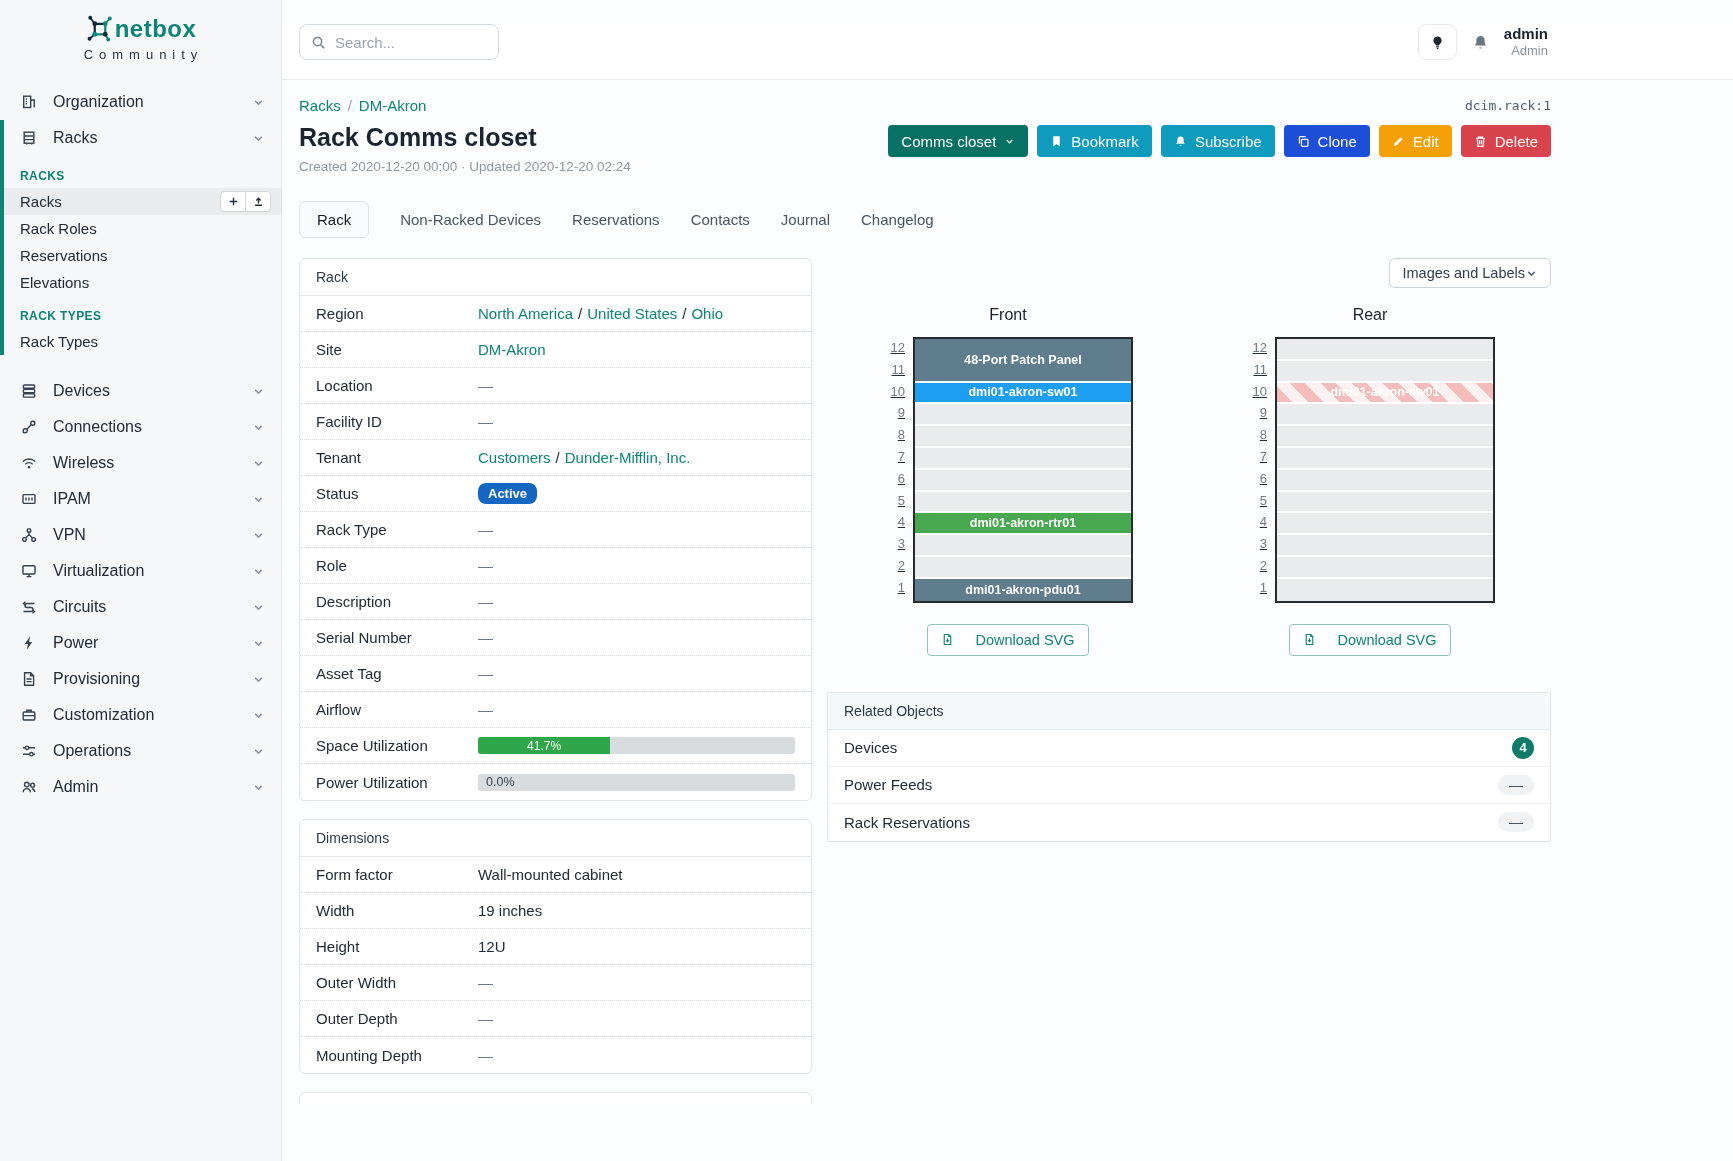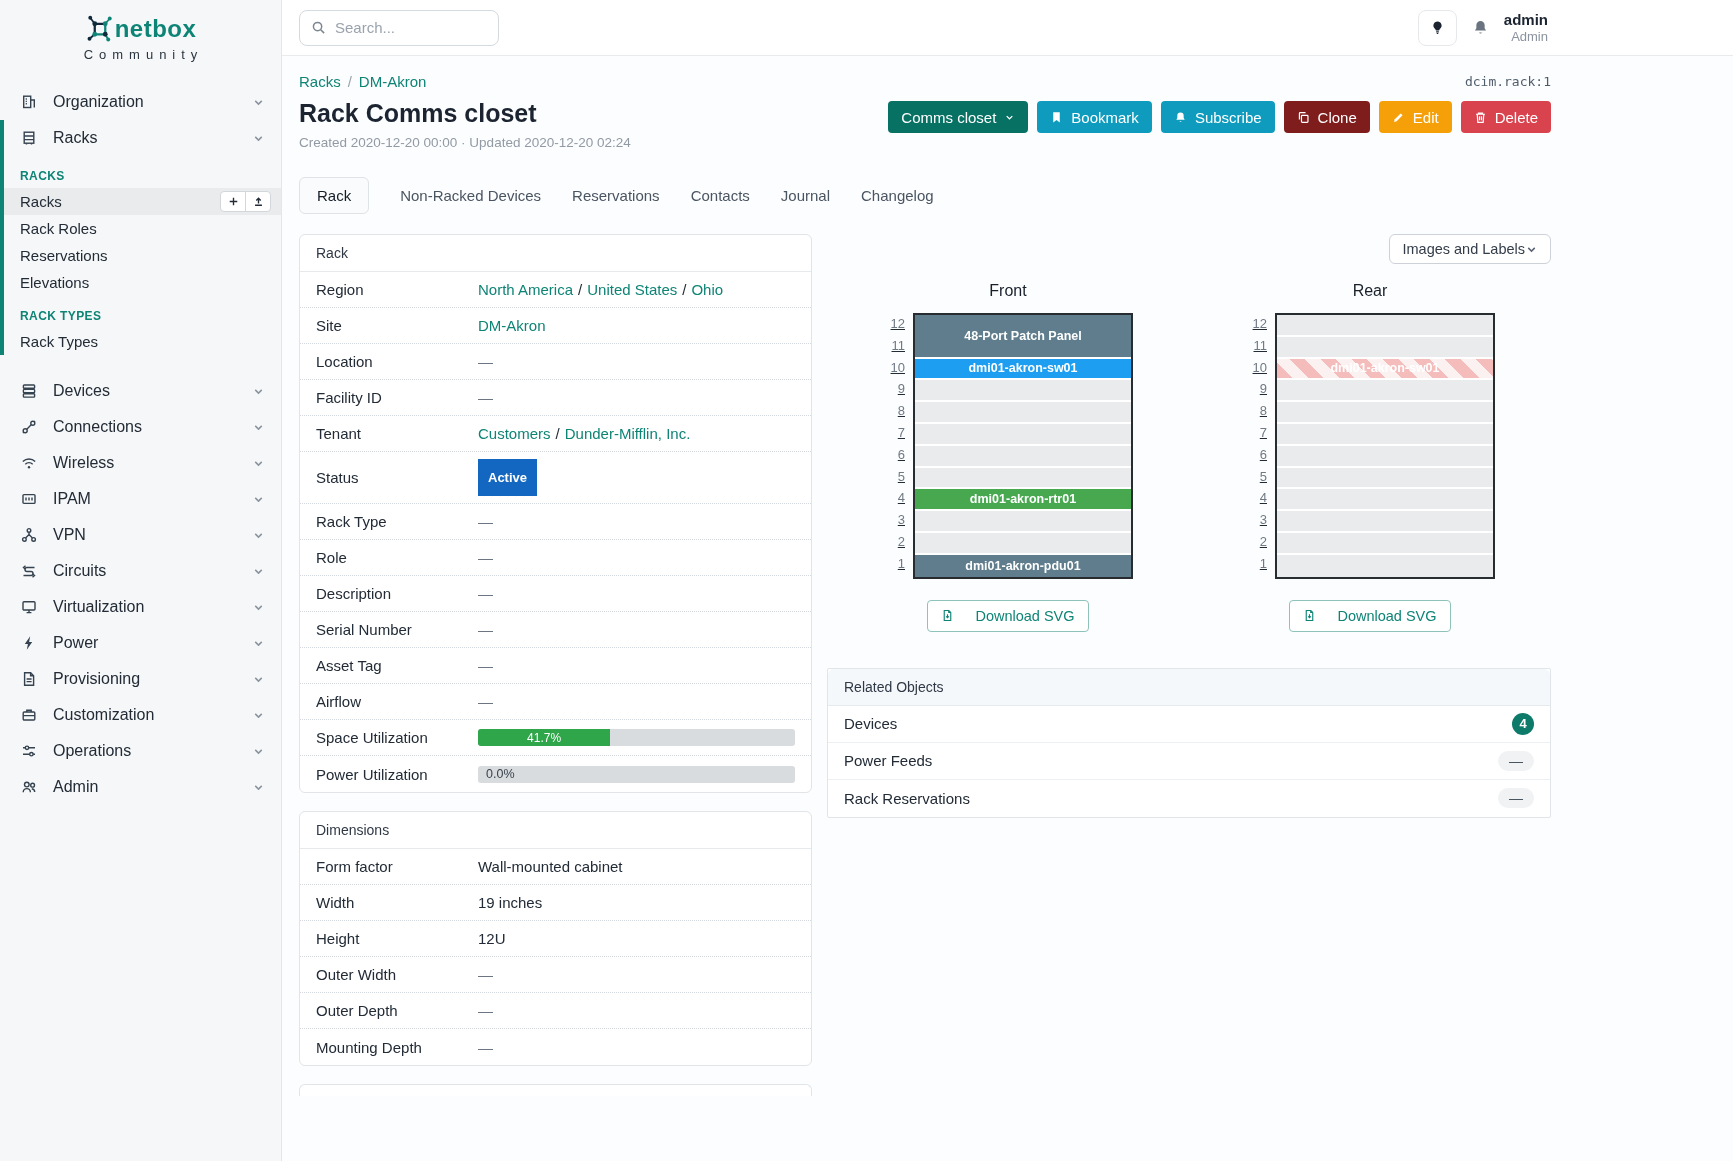--- a/index.html
+++ b/index.html
@@ -23,21 +23,21 @@
   .subitem { display:flex; align-items:center; height:27px; padding:0 10px 0 16px; font-size:15px; color:#222b36; cursor:pointer; }
   .subitem.active { background:#e9ebed; }
   .btn-group { margin-left:auto; display:flex; }
   .mini-btn { width:26px; height:21px; background:#fff; border:1px solid #d2d7db; display:flex; align-items:center; justify-content:center; color:#222b36; cursor:pointer; }
   .mini-btn:first-child { border-radius:4px 0 0 4px; }
   .mini-btn:last-child { border-radius:0 4px 4px 0; margin-left:-1px; }
   .group-gap { height:18px; }
 
   
   .main { flex:1; display:flex; flex-direction:column; background:#fcfdfe; }
-  .topbar { height:56px; flex:none; background:#fff; border-bottom:1px solid #e8ebee; display:flex; align-items:center; padding:0 185px 0 17px; }
+  .topbar { height:56px; flex:none; background:#fff; border-bottom:1px solid #e8ebee; display:flex; align-items:flex-start; padding:0 185px 0 17px;margin-top:24px; }
   .search-box { width:200px; height:36px; border:1px solid #d5dade; border-radius:8px; background:#fff; display:flex; align-items:center; padding:0 11px; gap:9px; }
   .search-box input { border:none; outline:none; flex:1; font-size:15px; font-family:inherit; color:#222b36; background:transparent; min-width:0; }
   .search-box input::placeholder { color:#9aa3ad; }
   .topbar-right { margin-left:auto; display:flex; align-items:center; gap:15px; }
   .icon-btn { width:39px; height:36px; border:1px solid #e6e9ec; border-radius:8px; background:#fff; display:flex; align-items:center; justify-content:center; cursor:pointer; color:#222b36; }
   .bell-btn { background:none; border:none; color:#3a4754; cursor:pointer; }
   .user-block { text-align:right; line-height:1.2; cursor:pointer; }
   .user-name { font-weight:bold; font-size:15px; color:#1b2430; }
   .user-role { font-size:13px; color:#8a939e; }
 
@@ -47,42 +47,42 @@
   .breadcrumb a { color:#0e8476; text-decoration:none; cursor:pointer; }
   .bc-sep { color:#9aa3ad; margin:0 7px; }
   .object-ref { font-family:"DejaVu Sans Mono", monospace; font-size:13px; color:#4f5d6b; }
   .header-row { display:flex; justify-content:space-between; align-items:flex-start; margin-top:9px; }
   .page-title { font-size:25px; font-weight:bold; color:#1b2430; }
   .page-meta { font-size:13.5px; color:#929aa4; margin-top:7px; }
   .actions { display:flex; gap:9px; margin-top:2px; }
   .btn { height:32px; padding:0 13px; border:none; border-radius:4px; color:#fff; font-size:15px; font-family:inherit; display:inline-flex; align-items:center; gap:8px; cursor:pointer; }
   .btn-view { background:#077163; }
   .btn-info { background:#0f9bbd; }
-  .btn-success { background:#7f1d1d; }
+  .btn-success { background:#1d4ed8; }
   .btn-warning { background:#f5a008; }
   .btn-danger { background:#d9434e; }
 
   .tab-row { margin-top:27px; display:flex; align-items:center; gap:31px; font-size:15px; color:#4a5562; }
   .tab { cursor:pointer; }
   .tab.active { padding:9px 17px; border:1px solid #dfe3e7; border-radius:6px; background:#fafbfc; color:#141c26; }
 
   .columns { display:flex; gap:15px; margin-top:20px; align-items:flex-start; }
   .left-col { width:513px; flex:none; }
   .right-col { width:724px; flex:none; }
 
   .panel { background:#fff; border:1px solid #e1e5e9; border-radius:6px; margin-bottom:18px; }
   .panel-header { padding:10px 16px; font-size:14px; color:#2f3845; border-bottom:1px solid #e6eaed; }
   .prow { display:flex; align-items:center; min-height:36px; padding:7px 16px; border-bottom:1px dotted #d3d9de; }
   .prow:last-child { border-bottom:none; }
   .plabel { width:162px; flex:none; color:#222b36; }
   .pvalue { flex:1; color:#222b36; }
   .pvalue a { color:#0e8476; text-decoration:none; cursor:pointer; }
   .lsep { color:#222b36; margin:0 5px; }
   .dash { color:#6c7683; }
-  .badge-status { display:inline-block; background:#1467c0; color:#fff; font-size:13px; font-weight:bold; padding:11px 10px; border-radius:0; }
+  .badge-status { display:inline-block; background:#1467c0; color:#fff; font-size:13px; font-weight:bold; padding:3px 10px; border-radius:8px; }
   .progress { position:relative; width:100%; height:17px; background:#d8dcdf; border-radius:3px; overflow:hidden; }
   .progress-fill { height:100%; background:#30a64a; display:flex; align-items:center; justify-content:center; color:#fff; font-size:12px; }
   .progress-text-dark { position:absolute; left:8px; top:50%; transform:translateY(-50%); font-size:12.5px; color:#39424d; }
 
   .selector-row { display:flex; justify-content:flex-end; margin-bottom:18px; }
   .select-box { background:#fff; border:1px solid #ccd2d8; border-radius:6px; padding:6px 12px; font-size:14.5px; color:#333c49; display:flex; align-items:center; gap:0; cursor:pointer; }
 
   .racks-row { display:flex; }
   .rack-half { width:362px; display:flex; flex-direction:column; align-items:center; }
   .rack-title { font-size:16px; color:#18202b; margin-bottom:13px; }
@@ -277,39 +277,39 @@
       <span>VPN</span>
       <span class="chev">
           <svg width="13" height="13" viewBox="0 0 16 16" fill="none" stroke="currentColor" stroke-width="1.8">
             <path d="M4 6l4 4 4-4"></path>
           </svg>
         </span>
     </div>
     <div class="nav-item">
       <span class="nico">
         <svg width="16" height="16" viewBox="0 0 16 16" fill="none" stroke="currentColor" stroke-width="1.4">
+            <rect x="2" y="2.8" width="12" height="8.2" rx="1"></rect>
+            <path d="M5.6 13.6h4.8M8 11v2.6"></path>
+          </svg>
+      </span>
+      <span>Virtualization</span>
+      <span class="chev">
+          <svg width="13" height="13" viewBox="0 0 16 16" fill="none" stroke="currentColor" stroke-width="1.8">
+            <path d="M4 6l4 4 4-4"></path>
+          </svg>
+        </span>
+    </div>
+    <div class="nav-item">
+      <span class="nico">
+        <svg width="16" height="16" viewBox="0 0 16 16" fill="none" stroke="currentColor" stroke-width="1.4">
             <path d="M13.5 4.5H6a2 2 0 000 4h4a2 2 0 010 4H2.5"></path>
             <path d="M4.5 2.8L2.5 4.5l2 1.7M11.5 10.8l2 1.7-2 1.7"></path>
           </svg>
       </span>
       <span>Circuits</span>
-      <span class="chev">
-          <svg width="13" height="13" viewBox="0 0 16 16" fill="none" stroke="currentColor" stroke-width="1.8">
-            <path d="M4 6l4 4 4-4"></path>
-          </svg>
-        </span>
-    </div>
-    <div class="nav-item">
-      <span class="nico">
-        <svg width="16" height="16" viewBox="0 0 16 16" fill="none" stroke="currentColor" stroke-width="1.4">
-            <rect x="2" y="2.8" width="12" height="8.2" rx="1"></rect>
-            <path d="M5.6 13.6h4.8M8 11v2.6"></path>
-          </svg>
-      </span>
-      <span>Virtualization</span>
       <span class="chev">
           <svg width="13" height="13" viewBox="0 0 16 16" fill="none" stroke="currentColor" stroke-width="1.8">
             <path d="M4 6l4 4 4-4"></path>
           </svg>
         </span>
     </div>
     <div class="nav-item">
       <span class="nico">
         <svg width="16" height="16" viewBox="0 0 16 16">
             <path d="M9.2 1.2L3.8 9h3.1l-1.1 5.8 5.4-7.8H8.1z" fill="currentColor"></path>

